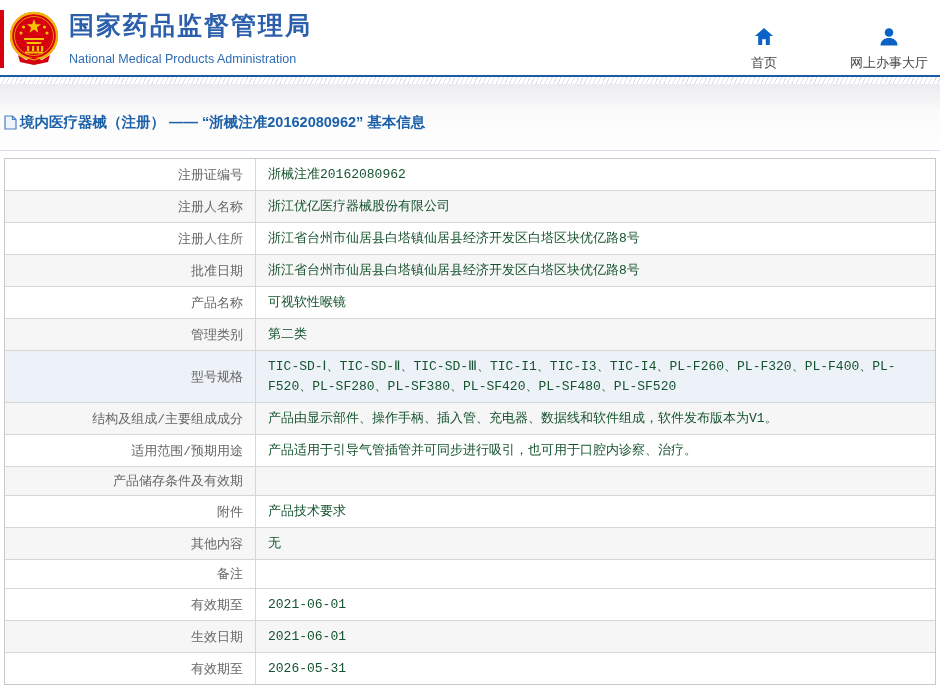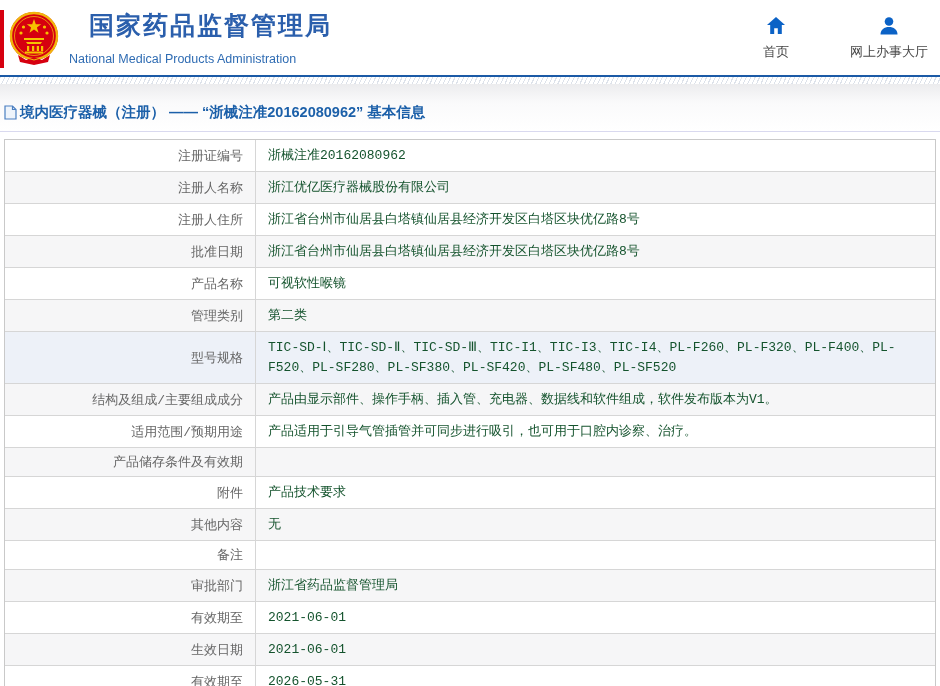--- a/index.html
+++ b/index.html
@@ -5,31 +5,31 @@
   * { margin:0; padding:0; box-sizing:border-box; }
   html,body { width:940px; background:#ffffff; font-family:"Liberation Sans","DejaVu Sans",sans-serif; }
   body { height:686px; overflow:hidden; color:#404040; }
 
   
   .header { position:relative; height:77px; background:#fff; border-bottom:2px solid #1b5aa6; }
   .red-bar { position:absolute; left:0; top:10px; width:4px; height:58px; background:#d6000f; }
   .brand { position:absolute; left:8px; top:9px; display:flex; align-items:center; }
   .emblem { width:52px; height:56px; flex:0 0 auto; }
   .brand-text { margin-left:9px; padding-top:2px; }
-  .brand-cn { font-size:25px; font-weight:bold; color:#2b5fac; letter-spacing:2px; line-height:28px;margin-left:20px; }
+  .brand-cn { font-size:25px; font-weight:bold; color:#2b5fac; letter-spacing:2px; line-height:28px; }
   .brand-en { font-size:12.5px; color:#2f6cb3; margin-top:13px; }
-  .top-nav { position:absolute; right:12px; top:15px; display:flex; gap:44px; }
+  .top-nav { position:absolute; right:12px; top:26px; display:flex; gap:56px; }
   .nav-item { display:flex; flex-direction:column; align-items:center; cursor:pointer; min-width:60px; }
   .nav-item svg { width:22px; height:22px; }
   .nav-label { margin-top:6px; font-size:13px; color:#474747; white-space:nowrap; }
 
   .hatch-band { height:7px; background:repeating-linear-gradient(115deg,#dde2ea 0 1px,#ffffff 1px 4px); }
 
   
-  .title-section { height:48px; background:linear-gradient(180deg,#ececee 0%,#fafafb 40%,#ffffff 100%);
+  .title-section { height:67px; background:linear-gradient(180deg,#ececee 0%,#fafafb 40%,#ffffff 100%);
                    border-bottom:1px solid #d9d9ef; display:flex; align-items:center; padding:10px 16px 0 4px; }
   .doc-icon { width:13px; height:15px; margin-right:3px; flex:0 0 auto; }
   .section-title { font-size:14.5px; font-weight:bold; color:#1c60a9; }
 
   
   .info-table { margin:7px 4px 0 4px; border:1px solid #c9c9c9; }
   .t-row { display:flex; border-bottom:1px solid #d6d6d6; background:#ffffff; min-height:27px; align-items:stretch;font-family:Liberation Mono, monospace; }
   .t-row:last-child { border-bottom:none; min-height:30px; }
   .t-row.alt { background:#f6f6f7; }
   .t-row.model { background:#edf1f8; }
@@ -196,28 +196,20 @@
       </div>
     </div>
     <div class="t-row">
       <div class="t-label">
         <span>备注</span>
       </div>
       <div class="t-value">
         <span></span>
       </div>
     </div>
-    <div class="t-row alt">
-      <div class="t-label">
-        <span>审批部门</span>
-      </div>
-      <div class="t-value">
-        <span>浙江省药品监督管理局</span>
-      </div>
-    </div>
     <div class="t-row">
       <div class="t-label">
         <span>有效期至</span>
       </div>
       <div class="t-value">
         <span>2021-06-01</span>
       </div>
     </div>
     <div class="t-row alt">
       <div class="t-label">

